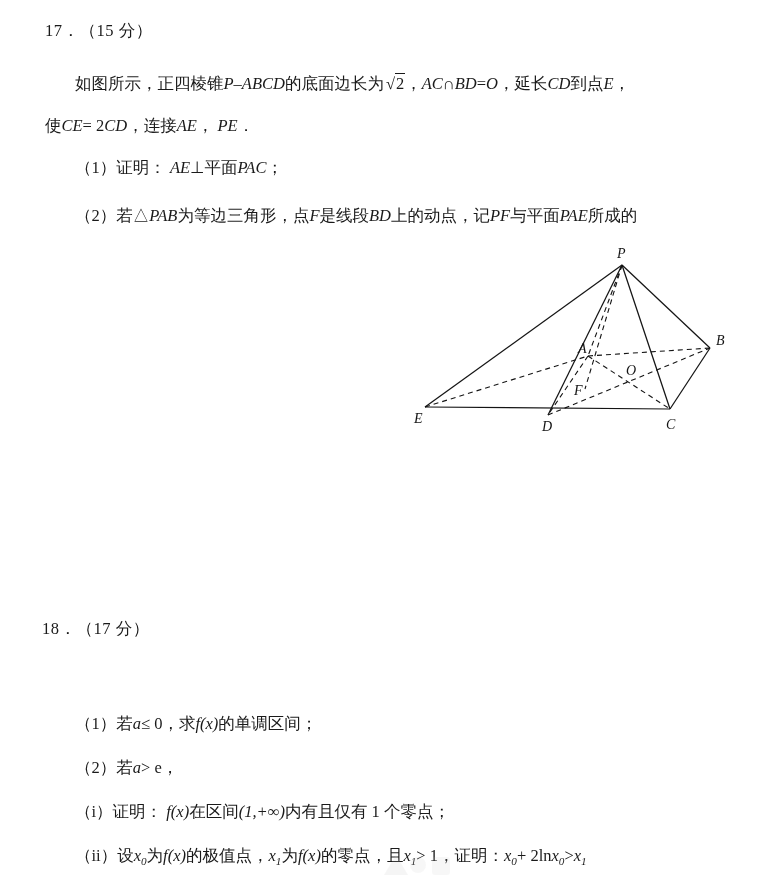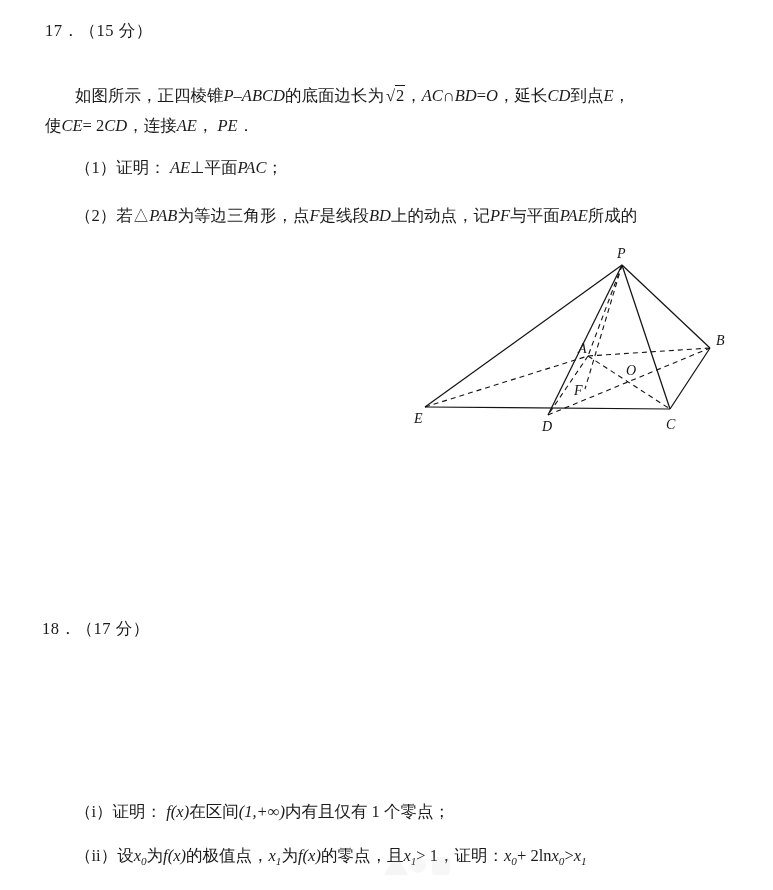--- a/index.html
+++ b/index.html
@@ -83,21 +83,21 @@
 </style>
 </head>
 <body>
 
 <div class="page">
 
   <div class="q-number" style="left:45px; top:20px;">
     <span>17．（15 分）</span>
   </div>
 
-  <div class="para" style="left:75px; top:80px; width:690px;">
+  <div class="para" style="left:75px; top:68px; width:690px;">
     <span>如图所示，正四棱锥</span><span class="it">P</span><span>–</span><span class="it">ABCD</span><span>的底面边长为</span><span class="sqrt"><span class="sqrt-sym">√</span><span class="ol">2</span></span><span>，</span><span class="it">AC</span><span>∩</span><span class="it">BD</span><span>=</span><span class="it">O</span><span>，延长</span><span class="it">CD</span><span>到点</span><span class="it">E</span><span>，</span>
   </div>
 
   <div class="para" style="left:45px; top:110px; width:700px;">
     <span>使</span><span class="it">CE</span><span>= 2</span><span class="it">CD</span><span>，连接</span><span class="it">AE</span><span>，</span>&nbsp;<span class="it">PE</span><span>．</span>
   </div>
 
   <div class="para" style="left:75px; top:152px; width:700px;">
     <span>（1）证明：</span>&nbsp;<span class="it">AE</span><span>⊥</span><span>平面</span><span class="it">PAC</span><span>；</span>
   </div>
@@ -140,21 +140,27 @@
         <text x="266" y="186">C</text>
       </g>
     </svg>
   </div>
 
   <div class="q-number" style="left:42px; top:618px;">
     <span>18．（17 分）</span>
   </div>
 
 
+  <div class="para" style="left:75px; top:708px; width:690px;">
+    <span>（1）若</span><span class="it">a</span><span>≤ 0</span><span>，求</span><span class="it">f</span><span class="it">(x)</span><span>的单调区间；</span>
+  </div>
 
+  <div class="para" style="left:75px; top:752px; width:690px;">
+    <span>（2）若</span><span class="it">a</span><span>&gt; e</span><span>，</span>
+  </div>
 
   <div class="para" style="left:75px; top:796px; width:690px;">
     <span>（i）证明：</span>&nbsp;<span class="it">f</span><span class="it">(x)</span><span>在区间</span><span class="it">(1,+∞)</span><span>内有且仅有 1 个零点；</span>
   </div>
 
   <div class="para" style="left:75px; top:840px; width:700px;">
     <span>（ii）设</span><span class="it">x</span><sub class="it">0</sub><span>为</span><span class="it">f</span><span class="it">(x)</span><span>的极值点，</span><span class="it">x</span><sub class="it">1</sub><span>为</span><span class="it">f</span><span class="it">(x)</span><span>的零点，且</span><span class="it">x</span><sub class="it">1</sub><span>&gt; 1</span><span>，证明：</span><span class="it">x</span><sub class="it">0</sub><span>+ 2ln</span><span class="it">x</span><sub class="it">0</sub><span>&gt;</span><span class="it">x</span><sub class="it">1</sub>
   </div>
 
   <div class="watermark">

